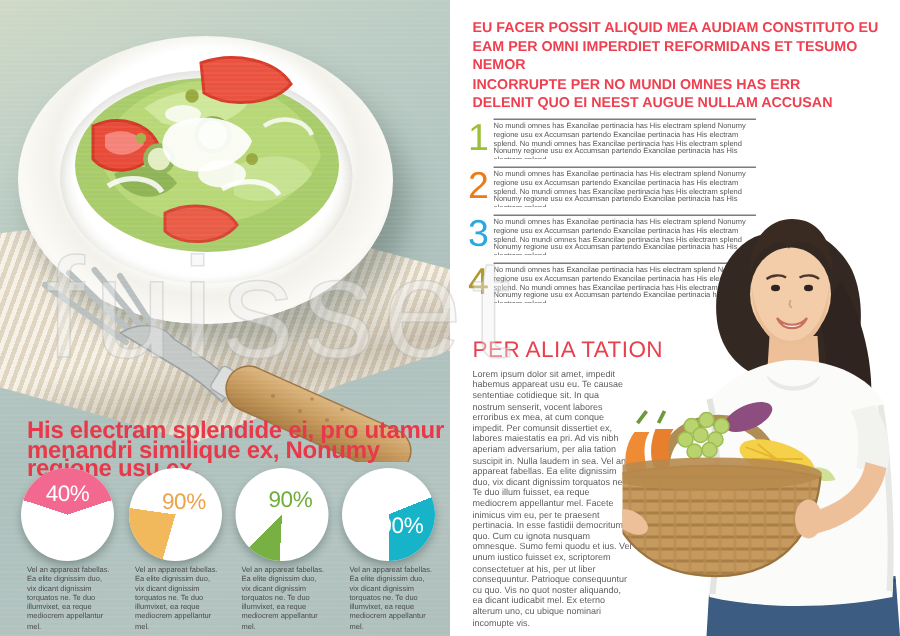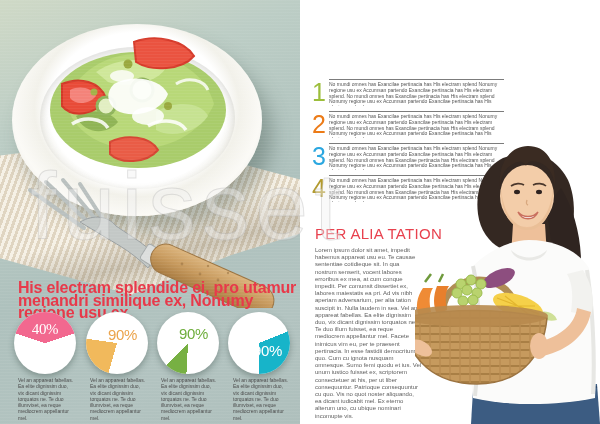--- a/index.html
+++ b/index.html
@@ -33,21 +33,21 @@
     font-size:16px; font-weight:bold; line-height:12.5px; letter-spacing:-0.2px; z-index:6; }
   .pie { position:absolute; top:312px; width:62px; height:62px; border-radius:50%;
     background:#fff; box-shadow:0 3px 6px rgba(40,60,55,.35); z-index:6; }
   .pie .wedge { position:absolute; inset:0; border-radius:50%; }
   .pie1 { left:14px; }  .pie2 { left:86px; }  .pie3 { left:157px; } .pie4 { left:228px; }
   .pie1 .wedge { background:conic-gradient(from 288deg,#f2688f 0 144deg, rgba(0,0,0,0) 144deg); }
   .pie2 .wedge { background:conic-gradient(from 196deg,#f1b95c 0 82deg, rgba(0,0,0,0) 82deg); }
   .pie3 .wedge { background:conic-gradient(from 183deg,#77b043 0 42deg, rgba(0,0,0,0) 42deg); }
   .pie4 .wedge { background:conic-gradient(from 68deg,#17b4c9 0 112deg, rgba(0,0,0,0) 112deg); }
   .plabel { position:absolute; font-size:15px; font-weight:500; letter-spacing:-0.3px; }
-  .pie1 .plabel { color:#fff; left:0; right:0; top:9px; text-align:center;font-family:Liberation Serif, serif; }
+  .pie1 .plabel { color:#fff; left:0; right:0; top:9px; text-align:center; }
   .pie2 .plabel { color:#eba44c; left:22px; top:14px; }
   .pie3 .plabel { color:#6fae3d; left:22px; top:13px; }
   .pie4 .plabel { color:#fff; left:25px; top:30px; }
   .caption { position:absolute; top:377px; width:57px; font-size:5px; line-height:6.3px;
     color:#4c4c4c; z-index:6; }
   .cap1 { left:18px; } .cap2 { left:90px; } .cap3 { left:161px; } .cap4 { left:233px; }
 
   
   .content-panel { position:absolute; left:300px; top:0; width:300px; height:424px; background:#fff; }
   .header-text { position:absolute; left:15px; top:13px; width:282px; color:#ee4050;
@@ -155,20 +155,24 @@
       <div class="plabel">90%</div>
     </div>
 
     <div class="caption cap1">Vel an appareat fabellas. Ea elite dignissim duo, vix dicant dignissim torquatos ne. Te duo illumvixet, ea reque mediocrem appellantur mel.</div>
     <div class="caption cap2">Vel an appareat fabellas. Ea elite dignissim duo, vix dicant dignissim torquatos ne. Te duo illumvixet, ea reque mediocrem appellantur mel.</div>
     <div class="caption cap3">Vel an appareat fabellas. Ea elite dignissim duo, vix dicant dignissim torquatos ne. Te duo illumvixet, ea reque mediocrem appellantur mel.</div>
     <div class="caption cap4">Vel an appareat fabellas. Ea elite dignissim duo, vix dicant dignissim torquatos ne. Te duo illumvixet, ea reque mediocrem appellantur mel.</div>
   </div>
 
   <div class="content-panel">
+    <div class="header-text">EU FACER POSSIT ALIQUID MEA AUDIAM CONSTITUTO EU
+EAM PER OMNI IMPERDIET REFORMIDANS ET TESUMO NEMOR
+INCORRUPTE PER NO  MUNDI OMNES HAS ERR
+DELENIT QUO EI NEEST AUGUE NULLAM ACCUSAN</div>
 
     <div class="nlist">
       <div class="item">
         <div class="num n1">1</div>
         <div class="txt">No mundi omnes has Exancilae pertinacia has His electram splend Nonumy regione usu ex Accumsan partendo Exancilae pertinacia has His electram splend. No mundi omnes has Exancilae pertinacia has His electram splend Nonumy regione usu ex Accumsan partendo Exancilae pertinacia has His electram splend</div>
       </div>
       <div class="item">
         <div class="num n2">2</div>
         <div class="txt">No mundi omnes has Exancilae pertinacia has His electram splend Nonumy regione usu ex Accumsan partendo Exancilae pertinacia has His electram splend. No mundi omnes has Exancilae pertinacia has His electram splend Nonumy regione usu ex Accumsan partendo Exancilae pertinacia has His electram splend</div>
       </div>

